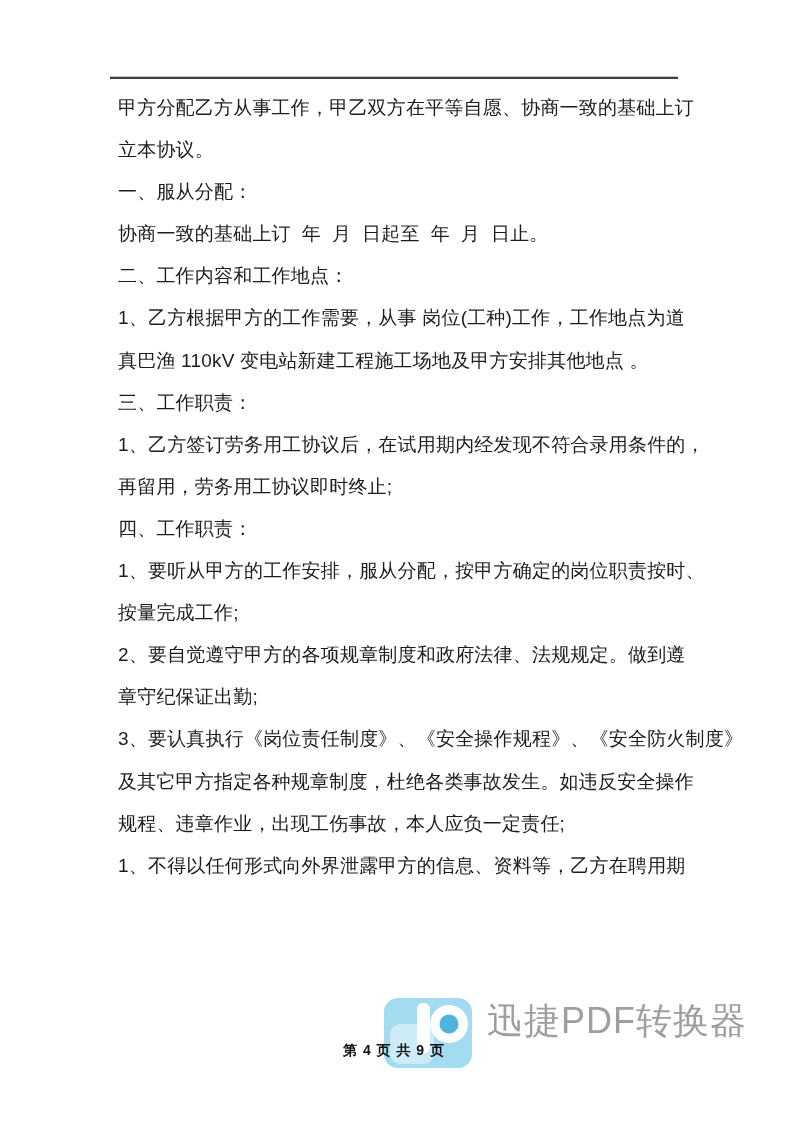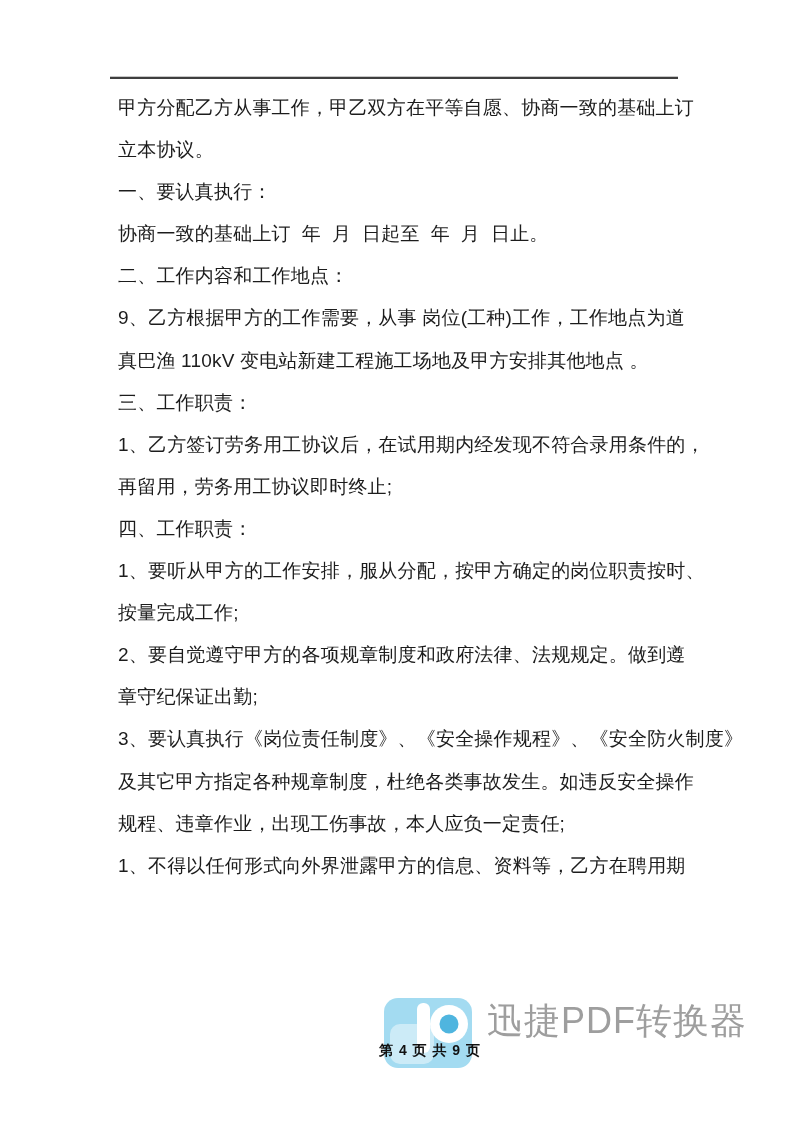--- a/index.html
+++ b/index.html
@@ -35,41 +35,41 @@
   .wm-text{
     position:absolute;left:471px;top:999px;
     font-size:36px;line-height:44px;
     color:#9e9e9e;letter-spacing:1px;
     white-space:pre;
   }
   
   .footer{
     position:absolute;left:343px;top:1042px;width:160px;
     font-size:14px;font-weight:bold;color:#111111;
-    letter-spacing:1px;white-space:pre;z-index:5;margin-left:36px;
+    letter-spacing:1px;white-space:pre;z-index:5;
   }
   .z1{z-index:1}.z3{z-index:3}
 </style>
 </head>
 <body>
 
 <div class="page">
 
   <div class="rule">
     <div class="light"></div>
     <div class="dark"></div>
   </div>
 
   <div class="content z1">
     <div class="line">甲方分配乙方从事工作，甲乙双方在平等自愿、协商一致的基础上订</div>
     <div class="line">立本协议。</div>
-    <div class="line">一、要认真执行：</div>
+    <div class="line">一、服从分配：</div>
     <div class="line">协商一致的基础上订  年  月  日起至  年  月  日止。</div>
     <div class="line">二、工作内容和工作地点：</div>
-    <div class="line">9、乙方根据甲方的工作需要，从事 岗位(工种)工作，工作地点为道</div>
+    <div class="line">1、乙方根据甲方的工作需要，从事 岗位(工种)工作，工作地点为道</div>
     <div class="line">真巴渔 110kV 变电站新建工程施工场地及甲方安排其他地点 。</div>
     <div class="line">三、工作职责：</div>
     <div class="line">1、乙方签订劳务用工协议后，在试用期内经发现不符合录用条件的，</div>
     <div class="line">再留用，劳务用工协议即时终止;</div>
     <div class="line">四、工作职责：</div>
     <div class="line">1、要听从甲方的工作安排，服从分配，按甲方确定的岗位职责按时、</div>
     <div class="line">按量完成工作;</div>
     <div class="line">2、要自觉遵守甲方的各项规章制度和政府法律、法规规定。做到遵</div>
     <div class="line">章守纪保证出勤;</div>
     <div class="line">3、要认真执行《岗位责任制度》、《安全操作规程》、《安全防火制度》</div>

